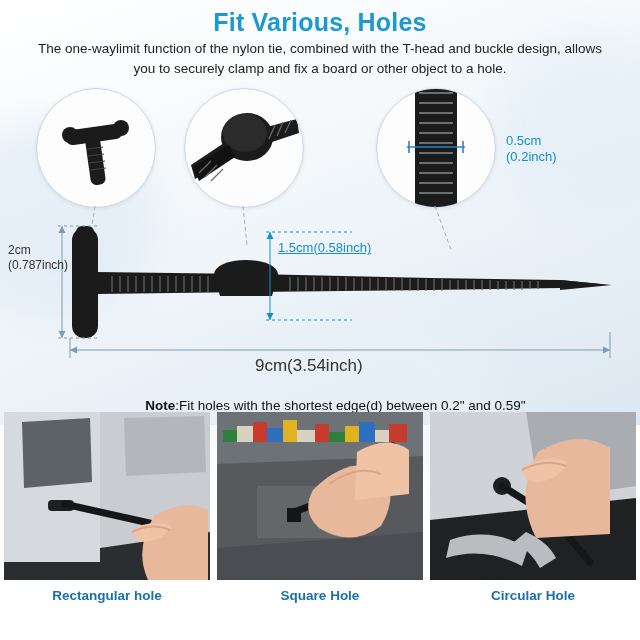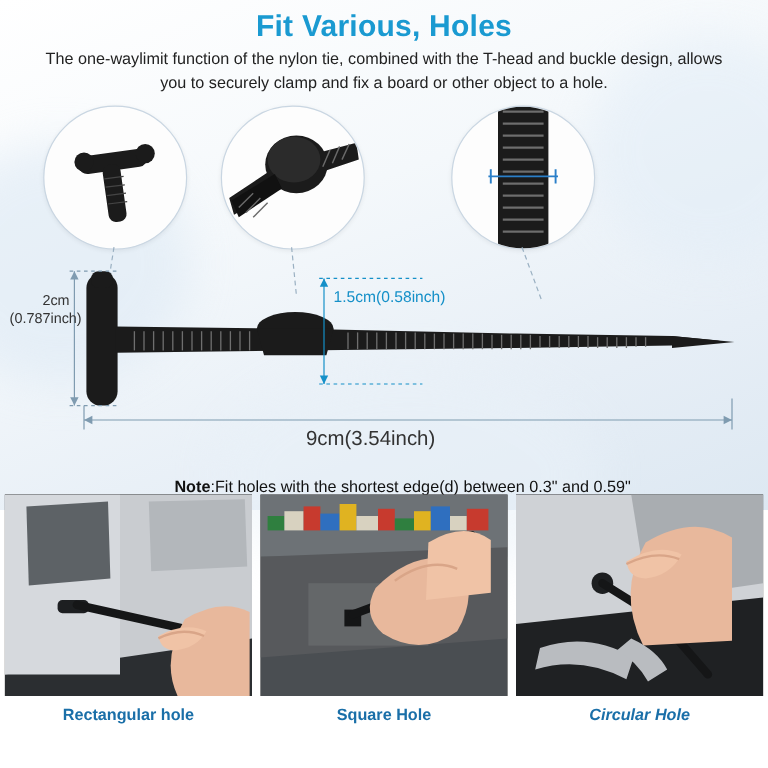--- a/index.html
+++ b/index.html
@@ -116,21 +116,21 @@
     position: absolute;
     top: 176px;
     width: 206px;
     text-align: center;
     font-size: 13.5px;
     font-weight: bold;
     color: #1a6fa8;
   }
   #cap0 { left: 4px; }
   #cap1 { left: 217px; }
-  #cap2 { left: 430px; font-style: italic; }
+  #cap2 { left: 430px; }
 
   svg { display: block; }
 </style>
 </head>
 <body>
 
 <div id="infographic">
 
   <div class="blob b1"></div>
   <div class="blob b2"></div>
@@ -293,30 +293,32 @@
       <line x1="70" y1="140" x2="610" y2="140"></line>
       <line x1="70" y1="128" x2="70" y2="148"></line>
       <line x1="610" y1="122" x2="610" y2="148"></line>
     </g>
     <g fill="#7f9bb0">
       <polygon points="70,140 77,136.5 77,143.5"></polygon>
       <polygon points="610,140 603,136.5 603,143.5"></polygon>
     </g>
   </svg>
 
-  <div class="dim-dark" id="dim-head" style="left:8px; top:243px; width:50px; text-align:right;">2cm
+  <div class="dim-dark" id="dim-head" style="left:8px; top:243px; width:50px; text-align:left;">2cm
 (0.787inch)</div>
 
-  <div class="dim-text" id="dim-buckle" style="left:278px; top:240px;">1.5cm(0.58inch)</div>
-
+  <div class="dim-text" id="dim-buckle" style="left:278px; top:240px;text-decoration:underline;">1.5cm(0.58inch)</div>
+
+  <div class="dim-text" id="dim-thickness" style="left:506px; top:133px;">0.5cm
+(0.2inch)</div>
 
   <div class="dim-dark" id="dim-length" style="left:255px; top:355px; font-size:17px;">9cm(3.54inch)</div>
 
   <div id="note">
-    <b>Note</b><span>:Fit holes with the shortest edge(d) between 0.3" and 0.59"</span>
+    <b>Note</b><span>:Fit holes with the shortest edge(d) between 0.2" and 0.59"</span>
   </div>
 </div>
 
 <div id="photos">
 
   <div id="cell0" class="photo-cell">
     <svg width="206" height="168" viewBox="0 0 206 168">
       <rect width="206" height="168" fill="#2b2e31"></rect>
       <path d="M0 0 L206 0 L206 120 L0 150 Z" fill="#c9ccd0"></path>
       <path d="M0 0 L96 0 L96 150 L0 150 Z" fill="#d6d9dd"></path>

